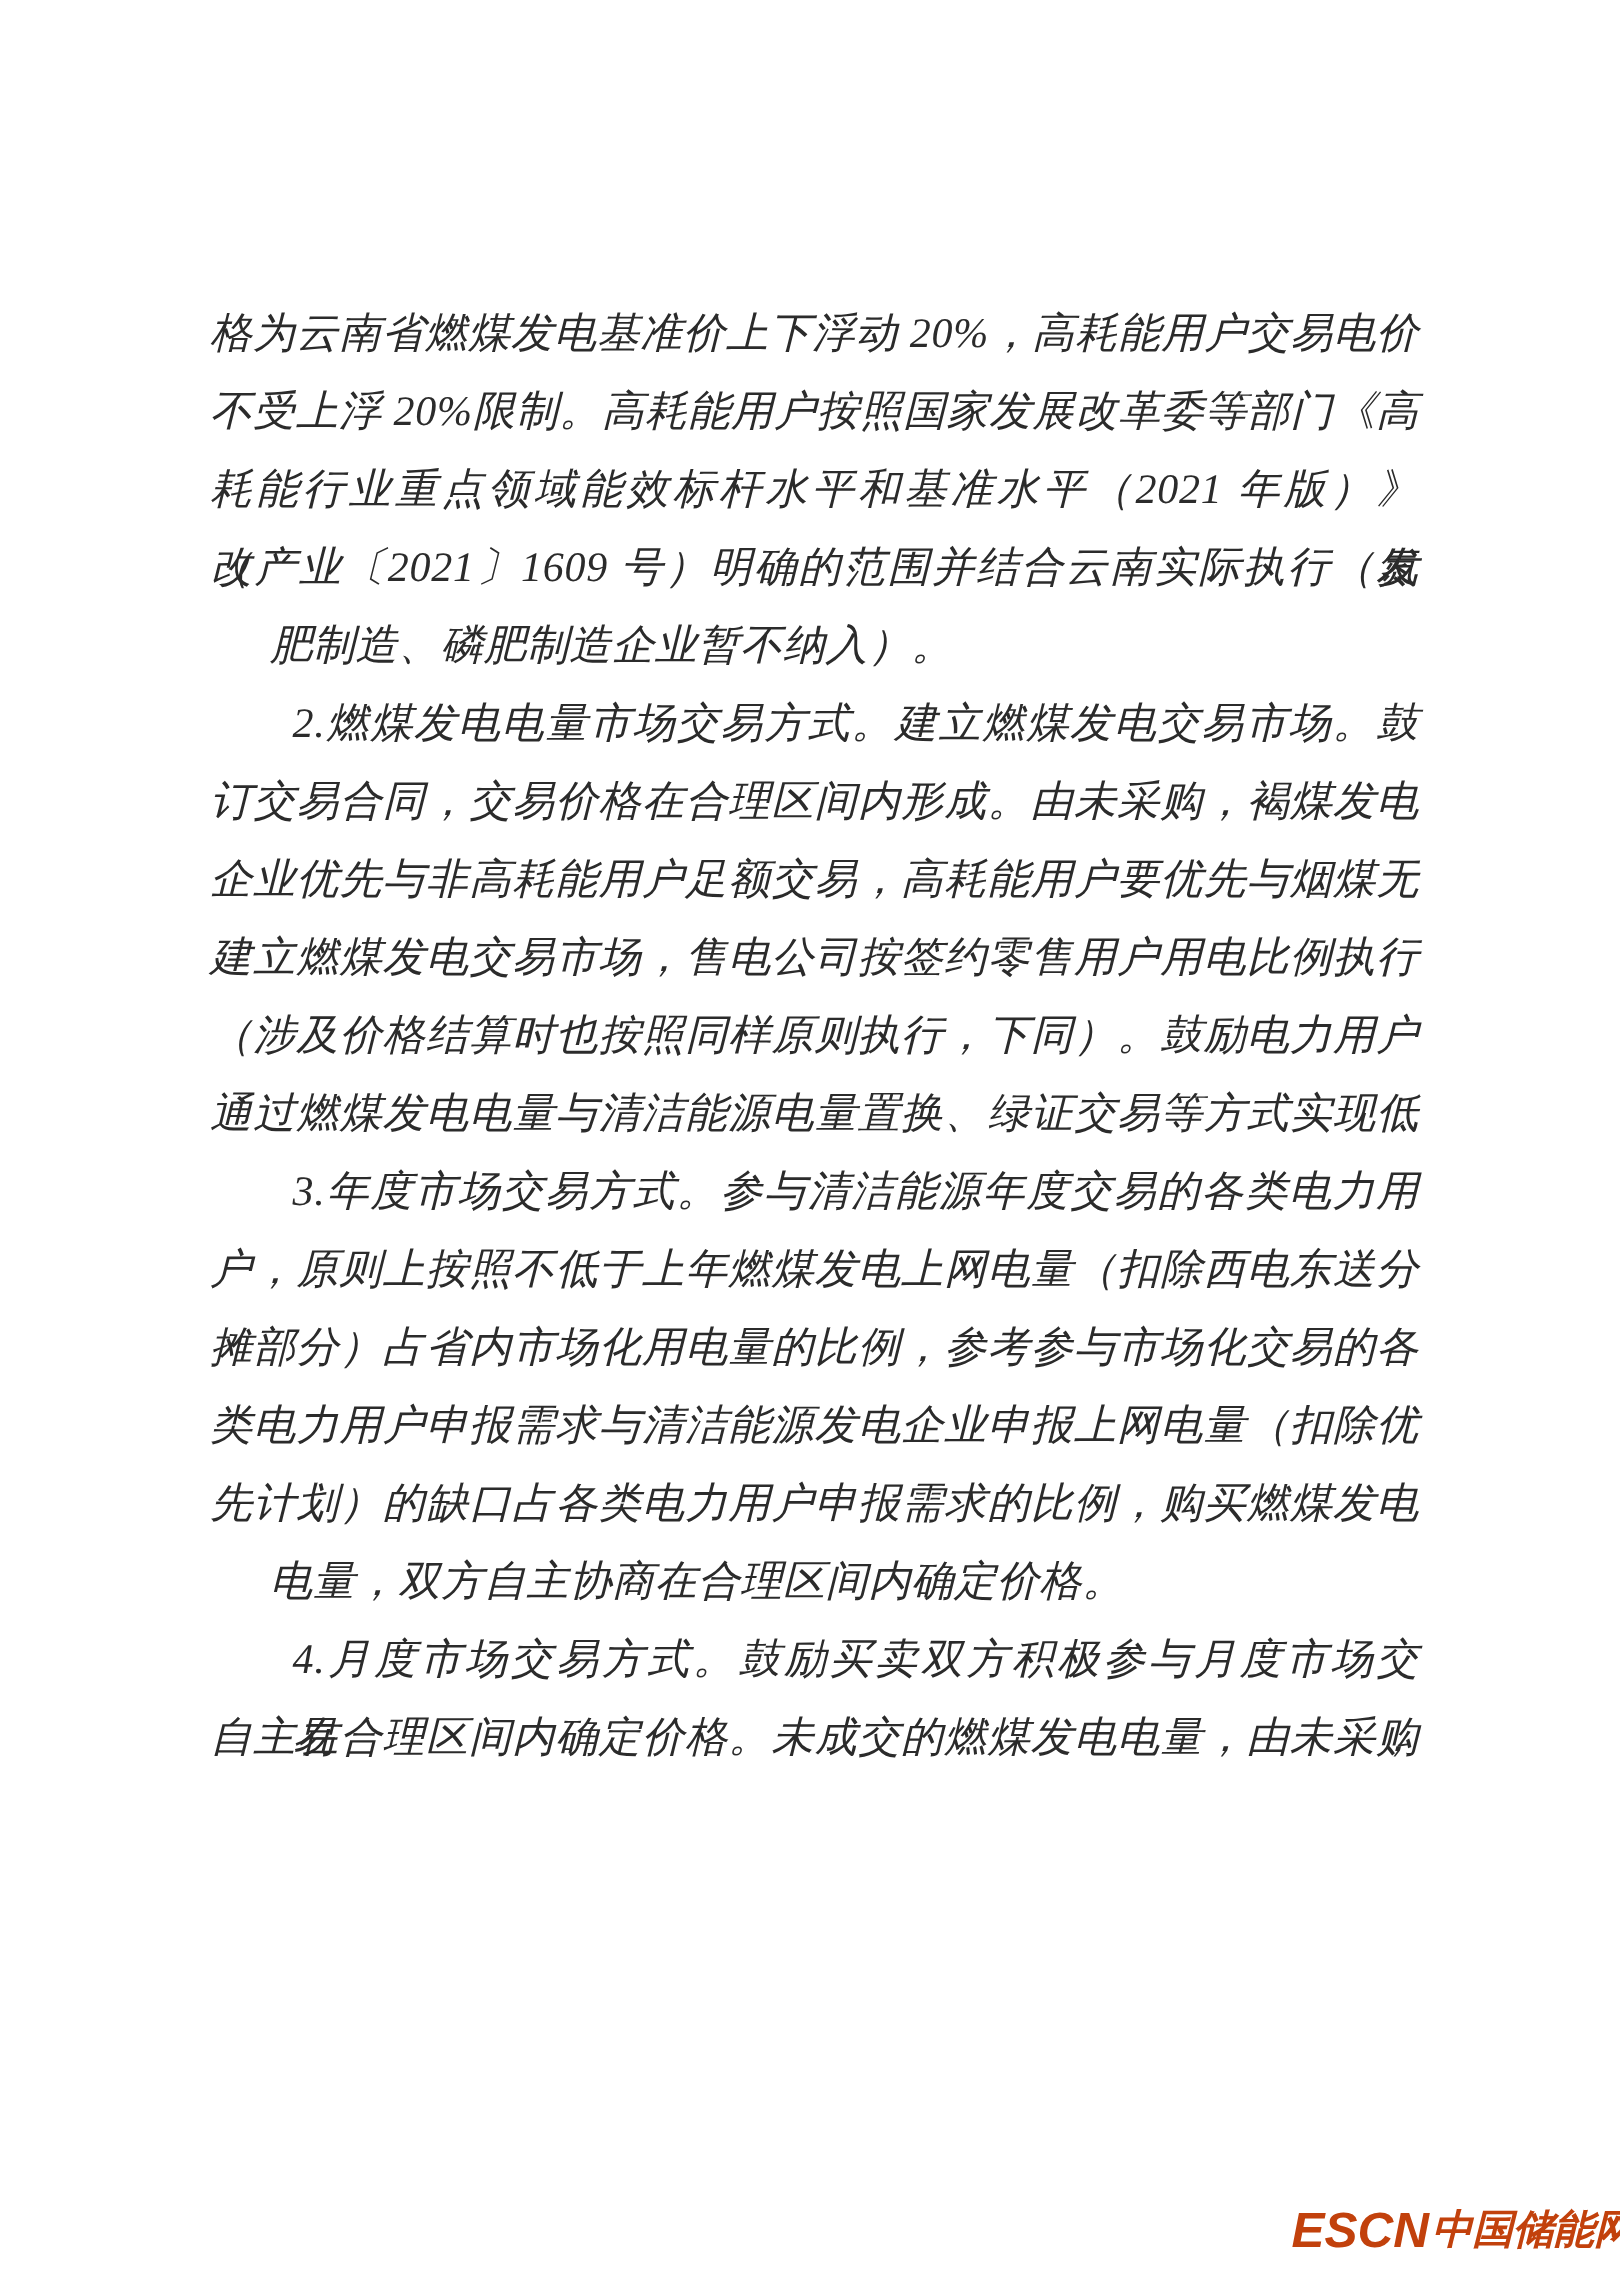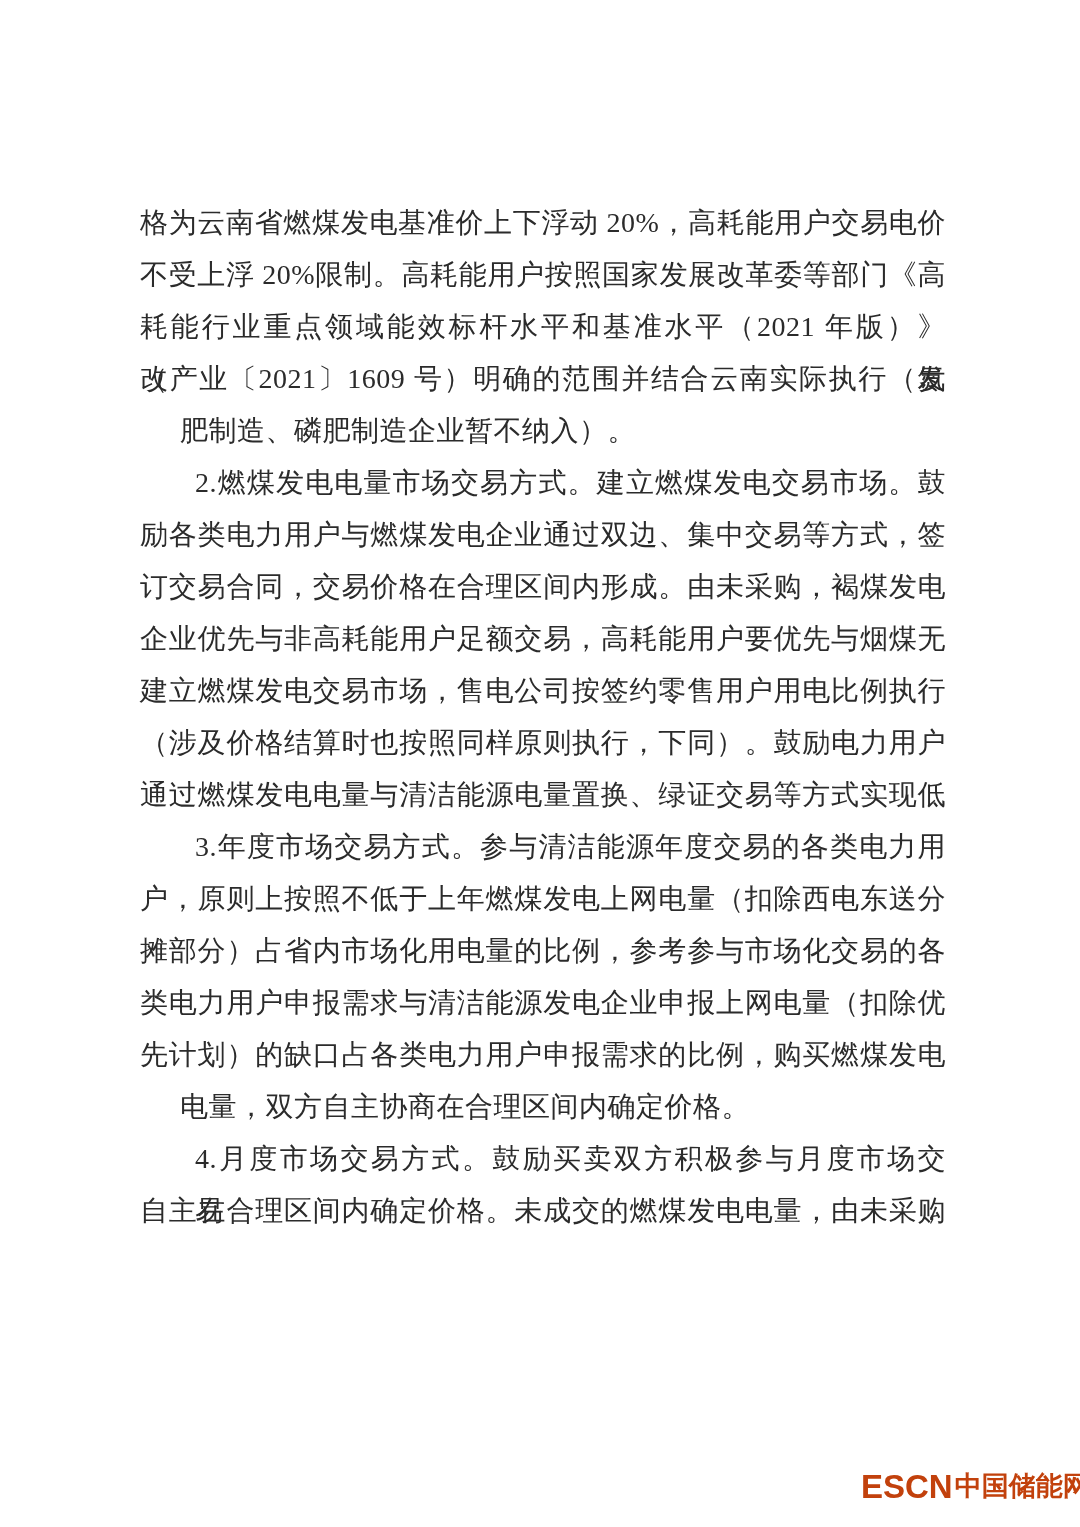--- a/index.html
+++ b/index.html
@@ -6,20 +6,21 @@
     margin: 0;
     padding: 0;
     background: #ffffff;
   }
   .page {
     position: relative;
     width: 1080px;
     height: 1527px;
     background: #ffffff;
     overflow: hidden;
+    font-style: italic;
   }
   .text-block {
     position: absolute;
     left: 140px;
     top: 197px;
     width: 806px;
     font-family: "Liberation Serif", "DejaVu Serif", serif;
     color: #2b2b2b;
   }
   .line {
@@ -64,21 +65,20 @@
 
 <div class="page">
 
   <div class="text-block">
     <div class="line">格为云南省燃煤发电基准价上下浮动 20%，高耗能用户交易电价</div>
     <div class="line">不受上浮 20%限制。高耗能用户按照国家发展改革委等部门《高</div>
     <div class="line">耗能行业重点领域能效标杆水平和基准水平（2021 年版）》（发</div>
     <div class="line">改产业〔2021〕1609 号）明确的范围并结合云南实际执行（氮</div>
     <div class="line para-end">肥制造、磷肥制造企业暂不纳入）。</div>
     <div class="line indent">2.燃煤发电电量市场交易方式。建立燃煤发电交易市场。鼓</div>
-    <div class="line">励各类电力用户与燃煤发电企业通过双边、集中交易等方式，签</div>
     <div class="line">订交易合同，交易价格在合理区间内形成。由未采购，褐煤发电</div>
     <div class="line">企业优先与非高耗能用户足额交易，高耗能用户要优先与烟煤无</div>
     <div class="line">建立燃煤发电交易市场，售电公司按签约零售用户用电比例执行</div>
     <div class="line">（涉及价格结算时也按照同样原则执行，下同）。鼓励电力用户</div>
     <div class="line">通过燃煤发电电量与清洁能源电量置换、绿证交易等方式实现低</div>
     <div class="line indent">3.年度市场交易方式。参与清洁能源年度交易的各类电力用</div>
     <div class="line">户，原则上按照不低于上年燃煤发电上网电量（扣除西电东送分</div>
     <div class="line">摊部分）占省内市场化用电量的比例，参考参与市场化交易的各</div>
     <div class="line">类电力用户申报需求与清洁能源发电企业申报上网电量（扣除优</div>
     <div class="line">先计划）的缺口占各类电力用户申报需求的比例，购买燃煤发电</div>

